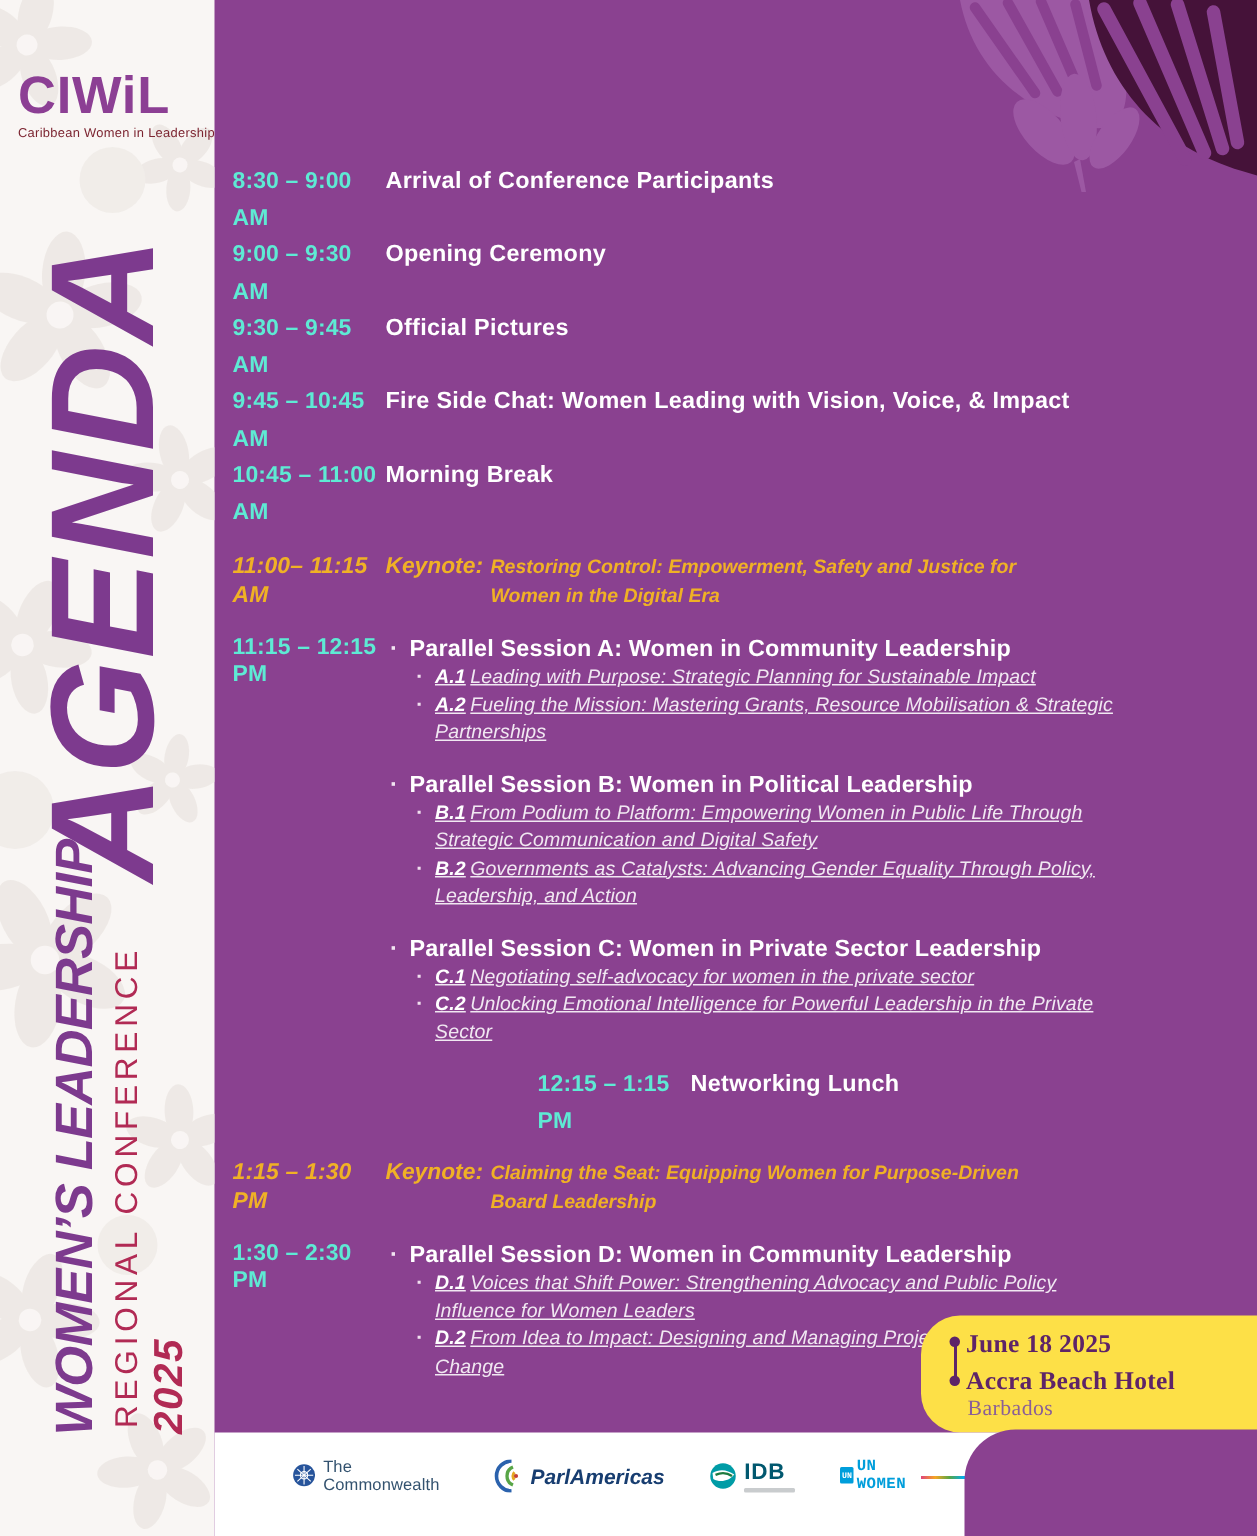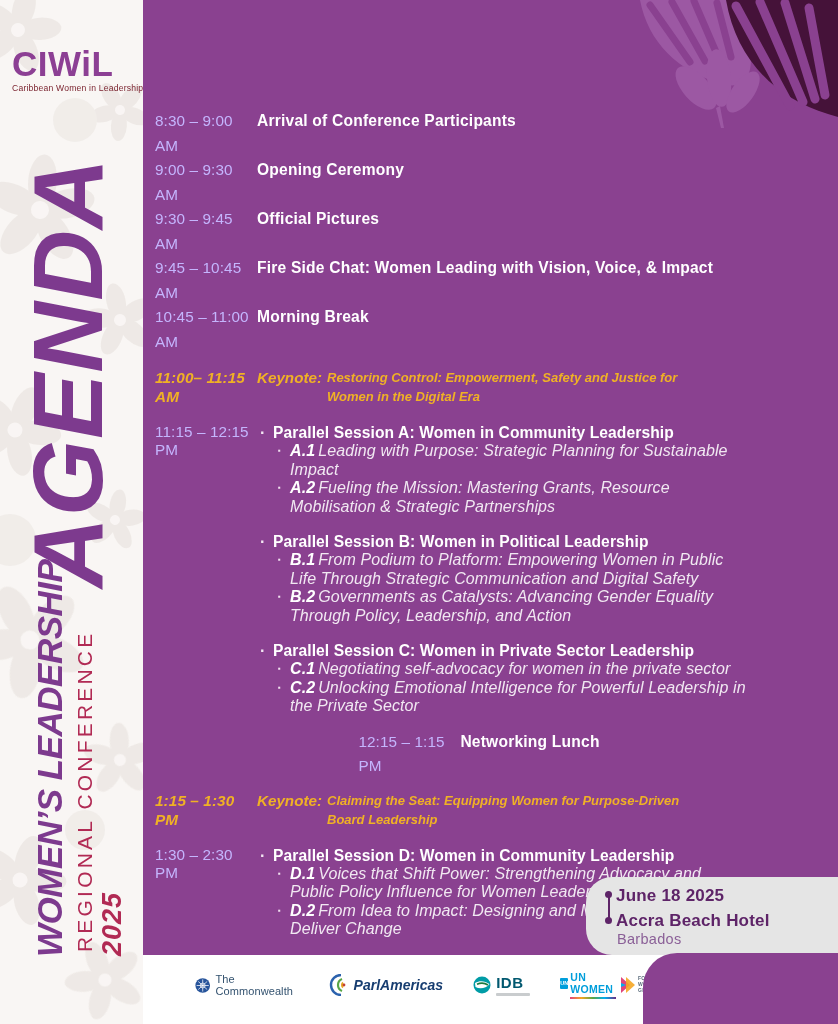--- a/index.html
+++ b/index.html
@@ -18,59 +18,59 @@
   .vtext{position:absolute;transform:rotate(-90deg);transform-origin:0 0;white-space:nowrap;}
   .v-agenda{left:28px;top:588px;font-size:98px;line-height:80px;font-weight:800;font-style:italic;color:#7d3a8e;letter-spacing:1px;}
   .v-title{left:34px;top:957px;font-size:35px;line-height:32px;font-weight:800;font-style:italic;color:#7d3a8e;letter-spacing:-.5px;}
   .v-subtitle{left:74px;top:952px;font-size:21px;line-height:22px;font-weight:500;color:#b12a54;letter-spacing:3.2px;}
   .v-year{left:99px;top:956px;font-size:27px;line-height:27px;font-weight:800;font-style:italic;color:#b12a54;letter-spacing:1px;}
   
   .leaves{position:absolute;right:0;top:0;}
   
   .schedule{position:absolute;left:155px;top:109px;width:648px;color:#fff;}
   .row{display:flex;align-items:flex-start;}
-  .time{flex:0 0 102px;font-size:15.3px;font-weight:400;color:#c4b5fd;letter-spacing:.1px;}
+  .time{flex:0 0 102px;font-size:15.3px;font-weight:700;color:#5eead4;letter-spacing:.1px;}
   .r-simple{line-height:24.5px;}
   .r-simple .title{font-size:15.6px;font-weight:700;color:#ffffff;letter-spacing:.2px;}
   .r-keynote{line-height:19px;color:#f0b125;font-style:italic;margin-top:14px;}
   .r-keynote .time{color:#f0b125;font-weight:700;font-style:italic;}
   .k-label{flex:0 0 70px;font-size:15.2px;font-weight:700;}
   .k-title{max-width:354px;font-size:13px;font-weight:700;}
   .r-sessions{margin-top:17px;}
   .sess-col{flex:1;}
   .sess-group{margin-top:0;}
   .sess-group + .sess-group{margin-top:16px;}
   .gB{margin-top:17px;} .gC{margin-top:14px;}
   .s-title{display:flex;line-height:19px;}
   .s-dot{flex:0 0 13px;padding-left:3px;font-weight:700;color:#f2e6f2;}
   .s-title .s-name{font-size:15.6px;font-weight:700;letter-spacing:.1px;}
   .s-item{display:flex;line-height:18.5px;}
   .s-sq{flex:0 0 12px;margin-left:21px;font-size:8px;line-height:18.5px;color:#f0e0ef;}
-  .s-text{max-width:458px;font-size:16px;font-style:italic;color:rgba(255,255,255,.88);letter-spacing:.1px;}
+  .s-text{max-width:458px;font-size:13px;font-style:italic;color:rgba(255,255,255,.88);letter-spacing:.1px;text-decoration:underline;}
   .s-code{font-weight:700;color:#ffffff;margin-right:3px;}
   .m-lunch{margin-top:14px;justify-content:center;} .m-k2{margin-top:12px;} .m-d{margin-top:17px;}
   
-  .datebox{position:absolute;right:0;top:877px;width:252px;height:78px;background:#e5e5e5;border-radius:26px 0 0 26px;}
+  .datebox{position:absolute;right:0;top:877px;width:224px;height:78px;background:#fde047;border-radius:26px 0 0 26px;font-family:Liberation Serif, serif;}
   .db-dot{position:absolute;left:19px;width:7px;height:7px;border-radius:50%;background:#5e2468;}
   .d1{top:14px;} .d2{top:40px;}
   .db-connector{position:absolute;left:21.5px;top:18px;width:2px;height:26px;background:#5e2468;}
   .db-date,.db-venue{position:absolute;left:30px;font-size:17px;font-weight:700;color:#5e2468;letter-spacing:.2px;}
   .db-date{top:9px;} .db-venue{top:34px;}
   .db-loc{position:absolute;left:31px;top:54px;font-size:14.5px;color:#8a5f97;letter-spacing:.3px;}
   
   .footer{position:absolute;left:143px;top:955px;width:695px;height:69px;background:#ffffff;}
   .corner-purple{position:absolute;right:0;top:953px;width:195px;height:71px;background:#8a4190;border-radius:34px 0 0 0;}
   .logos{display:flex;align-items:center;gap:30px;padding:16px 0 0 52px;}
   .lg{display:flex;align-items:center;gap:5px;}
   .lg-label{font-size:11px;color:#33526f;letter-spacing:.1px;}
   .lg-parl{font-size:14px;font-weight:700;font-style:italic;color:#173d70;}
   .lg-idb{font-size:15px;font-weight:800;color:#01586f;letter-spacing:.5px;}
   .idb-wrap{display:flex;flex-direction:column;align-items:flex-start;}
   .microbar{height:3px;width:34px;background:#c9ccce;border-radius:1px;margin-top:2px;}
-  .unw{display:flex;flex-direction:column;align-items:flex-end;}
+  .unw{display:flex;flex-direction:row;align-items:center;font-family:Liberation Mono, monospace;}
   .unw-row{display:flex;align-items:center;gap:2px;}
   .un-sq{width:11px;height:11px;background:#009edb;color:#fff;font-size:5.5px;font-weight:700;display:flex;align-items:center;justify-content:center;border-radius:1px;}
   .unw-name{font-size:10.5px;font-weight:800;color:#009edb;letter-spacing:.3px;}
   .rainbow{height:2px;width:46px;margin-top:2px;background:linear-gradient(90deg,#e0457b,#f5a623,#58a546,#00aeef,#6b2d82);}
   .wag{display:flex;align-items:center;gap:3px;}
   .wag-text{width:34px;font-size:5px;line-height:1.15;font-weight:700;color:#5a6b7a;letter-spacing:.2px;}
   .eqf{display:flex;align-items:center;gap:4px;}
   .eqf-name{width:44px;font-size:10px;line-height:1.05;font-weight:700;color:#141414;}
   .cj{display:flex;align-items:center;gap:4px;}
   .cj-name{width:42px;font-size:7.5px;line-height:1.1;font-weight:800;color:#1d7a80;letter-spacing:.3px;}

